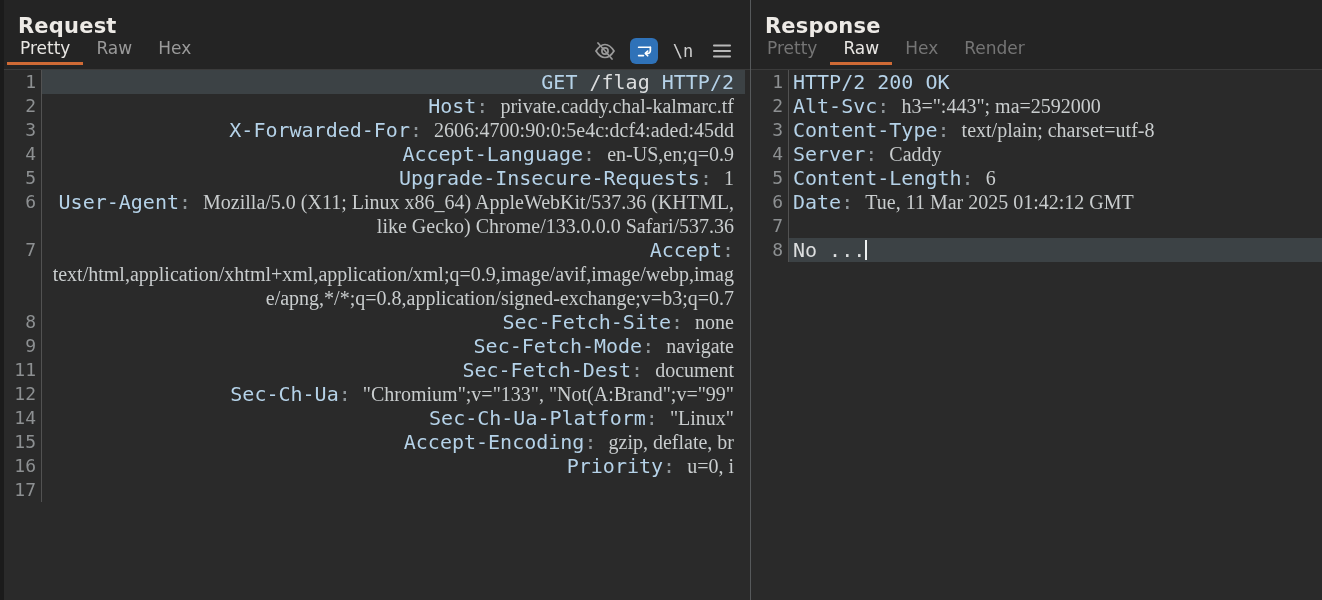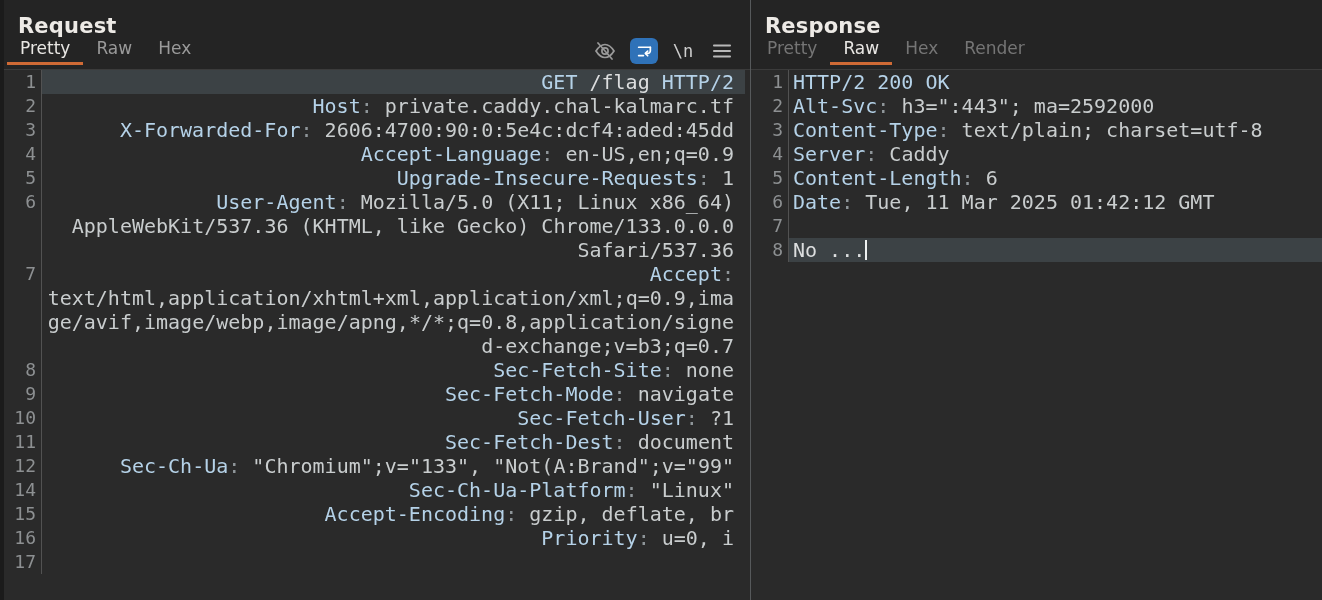--- a/index.html
+++ b/index.html
@@ -28,21 +28,21 @@
     font-family:"DejaVu Sans Mono",monospace;font-size:20px;line-height:24px;}
   .line{display:flex;}
   .num{flex:0 0 32px;border-right:1px solid #525252;text-align:right;padding-right:5px;
     color:#8d9092;font-size:18px;line-height:24px;}
   .text{white-space:pre-wrap;overflow-wrap:anywhere;word-break:normal;color:#c9cdce;min-height:24px;}
   .request .text{flex:0 0 703px;max-width:703px;padding:0 11px 0 4px;box-sizing:border-box;text-align:right;}
   .response .text{flex:1;padding-left:4px;}
   .text.hl{background:#3c4245;}
   .tk-k{color:#b5d2e8;}
   .tk-p{color:#8f969a;}
-  .tk-v{color:#c9cdce;}
+  .tk-v{color:#c9cdce;font-family:Liberation Serif, serif;}
   .tk-w{color:#dcdedf;}
   .caret{display:inline-block;width:2px;height:20px;background:#eef1f1;vertical-align:-3px;}
   svg{display:block;}
 </style>
 </head>
 <body>
 
 <div class="app">
   <div class="left-edge"></div>
 
@@ -113,24 +113,20 @@
         </div>
         <div class="line">
           <div class="num">8</div>
           <div class="text"><span class="tk-k">Sec-Fetch-Site</span><span class="tk-p">: </span><span class="tk-v">none</span></div>
         </div>
         <div class="line">
           <div class="num">9</div>
           <div class="text"><span class="tk-k">Sec-Fetch-Mode</span><span class="tk-p">: </span><span class="tk-v">navigate</span></div>
         </div>
         <div class="line">
-          <div class="num">10</div>
-          <div class="text"><span class="tk-k">Sec-Fetch-User</span><span class="tk-p">: </span><span class="tk-v">?1</span></div>
-        </div>
-        <div class="line">
           <div class="num">11</div>
           <div class="text"><span class="tk-k">Sec-Fetch-Dest</span><span class="tk-p">: </span><span class="tk-v">document</span></div>
         </div>
         <div class="line">
           <div class="num">12</div>
           <div class="text"><span class="tk-k">Sec-Ch-Ua</span><span class="tk-p">: </span><span class="tk-v">"Chromium";v="133", "Not(A:Brand";v="99"</span></div>
         </div>
         <div class="line">
           <div class="num">14</div>
           <div class="text"><span class="tk-k">Sec-Ch-Ua-Platform</span><span class="tk-p">: </span><span class="tk-v">"Linux"</span></div>

